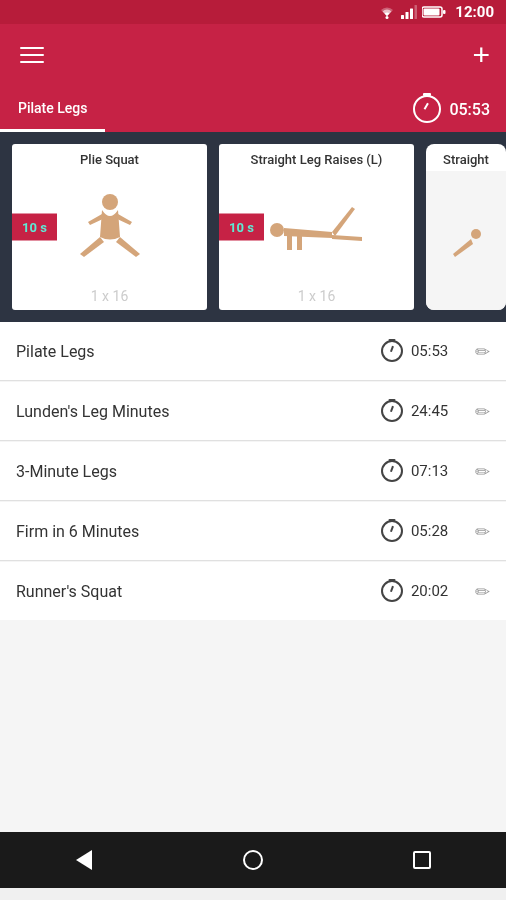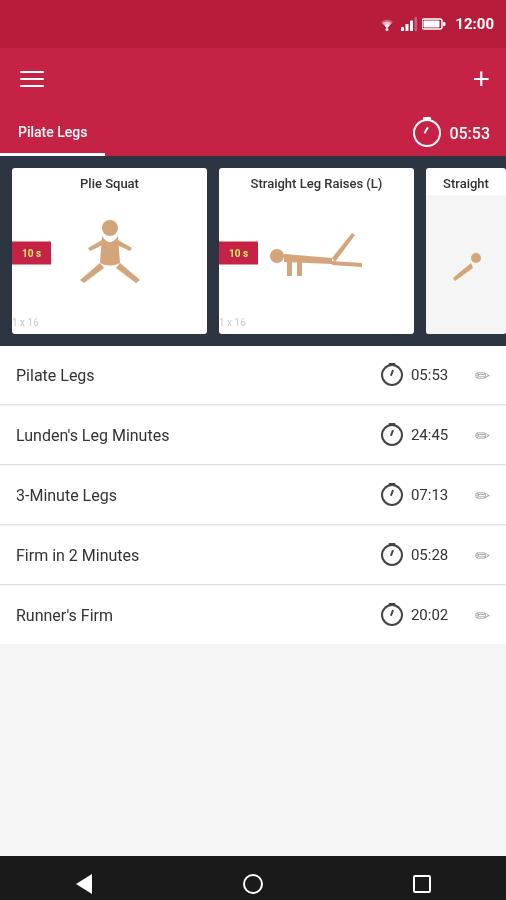--- a/index.html
+++ b/index.html
@@ -8,21 +8,21 @@
       height: 900px;
       font-family: 'Roboto', Arial, sans-serif;
       background: #f0f0f0;
       overflow: hidden;
       position: relative;
     }
 
     
     .status-bar {
       background: #b71c3a;
-      height: 48px;
+      height: 24px;
       display: flex;
       align-items: center;
       justify-content: flex-end;
       padding: 0 12px;
       gap: 6px;
     }
     .status-icons {
       display: flex;
       align-items: center;
       gap: 5px;
@@ -180,48 +180,49 @@
       justify-content: center;
       position: relative;
       overflow: hidden;
     }
     .exercise-duration-badge {
       position: absolute;
       left: 0;
       top: 50%;
       transform: translateY(-50%);
       background: #c62245;
-      color: #bef264;
-      font-size: 10px;
+      color: #5eead4;
+      font-size: 13px;
       font-weight: bold;
       padding: 6px 10px;
       z-index: 2;
     }
     .exercise-rep-count {
       color: #ccc;
-      font-size: 10px;
+      font-size: 14px;
       padding: 6px 0;
+      text-align: center;
       width: 100%;
     }
 
     
     .figure-squat {
       width: 80px;
       height: 70px;
     }
     .figure-raises {
       width: 100px;
       height: 70px;
     }
 
     
     .exercise-card-partial {
       background: white;
       margin: 12px 0px 12px 6px;
-      border-radius: 3px;
+      border-radius: 8px;
       display: flex;
       flex-direction: column;
       align-items: center;
       width: 80px;
       flex-shrink: 0;
       overflow: hidden;
     }
     .partial-name {
       font-size: 13px;
       font-weight: 500;
@@ -497,30 +498,30 @@
       <div class="workout-item">
         <span class="workout-item-name">3-Minute Legs</span>
         <div class="workout-item-timer">
           <div class="stopwatch-icon"></div>
           <span class="workout-item-time">07:13</span>
         </div>
         <span class="edit-icon">✏</span>
       </div>
 
       <div class="workout-item">
-        <span class="workout-item-name">Firm in 2 Minutes</span>
+        <span class="workout-item-name">Firm in 6 Minutes</span>
         <div class="workout-item-timer">
           <div class="stopwatch-icon"></div>
           <span class="workout-item-time">05:28</span>
         </div>
         <span class="edit-icon">✏</span>
       </div>
 
       <div class="workout-item" style="border-bottom: none;">
-        <span class="workout-item-name">Runner's Firm</span>
+        <span class="workout-item-name">Runner's Squat</span>
         <div class="workout-item-timer">
           <div class="stopwatch-icon"></div>
           <span class="workout-item-time">20:02</span>
         </div>
         <span class="edit-icon">✏</span>
       </div>
     </div>
 
   </div>
 

